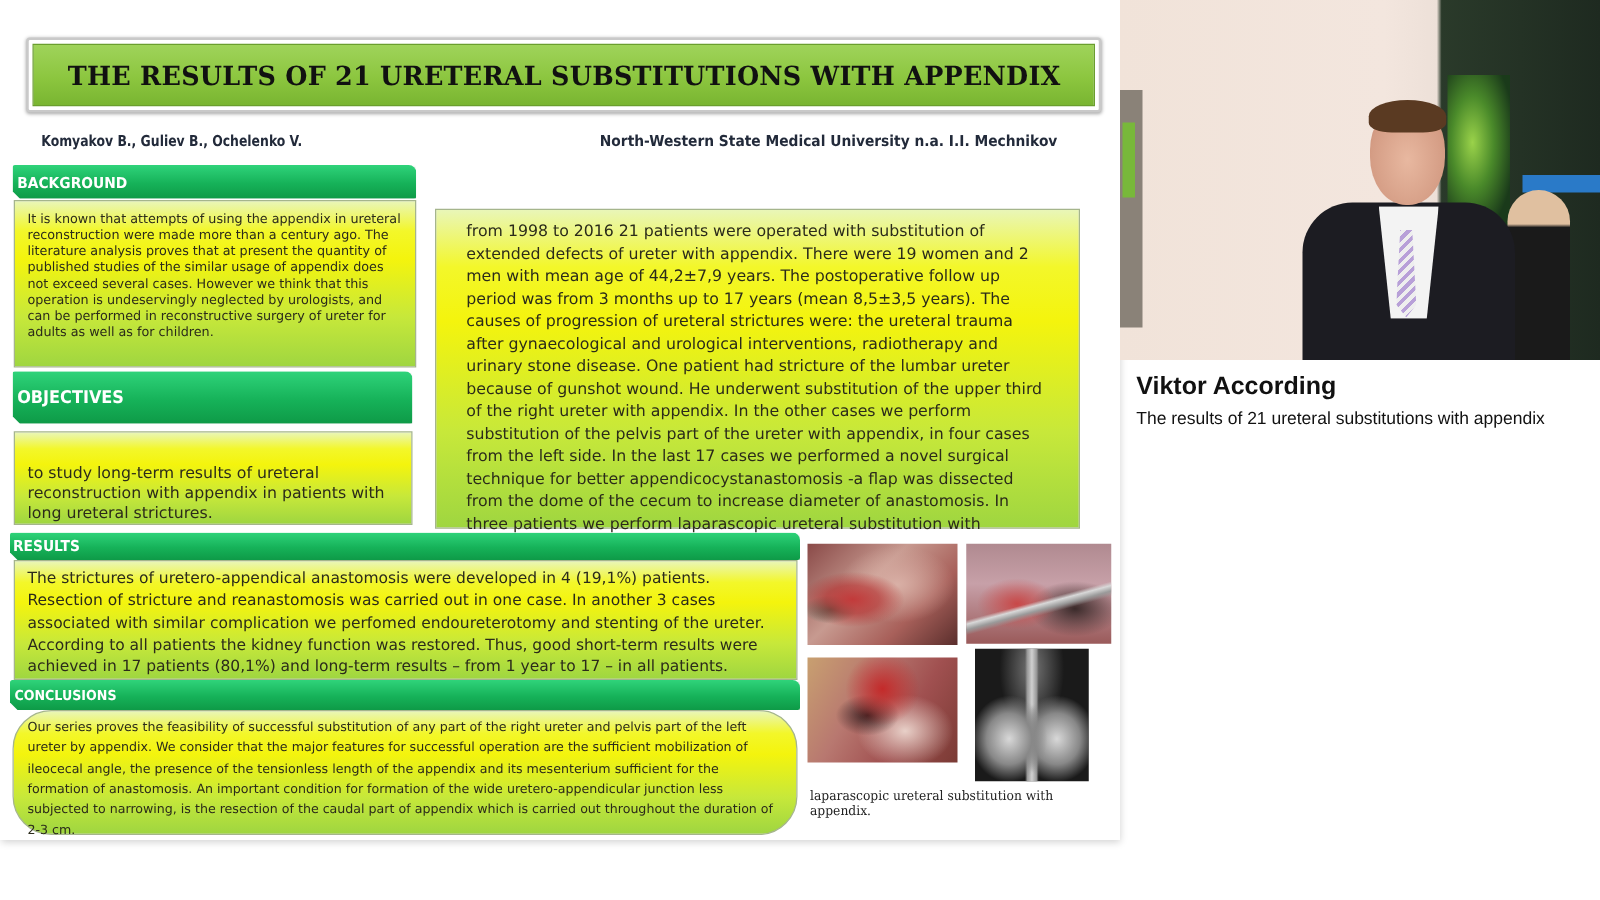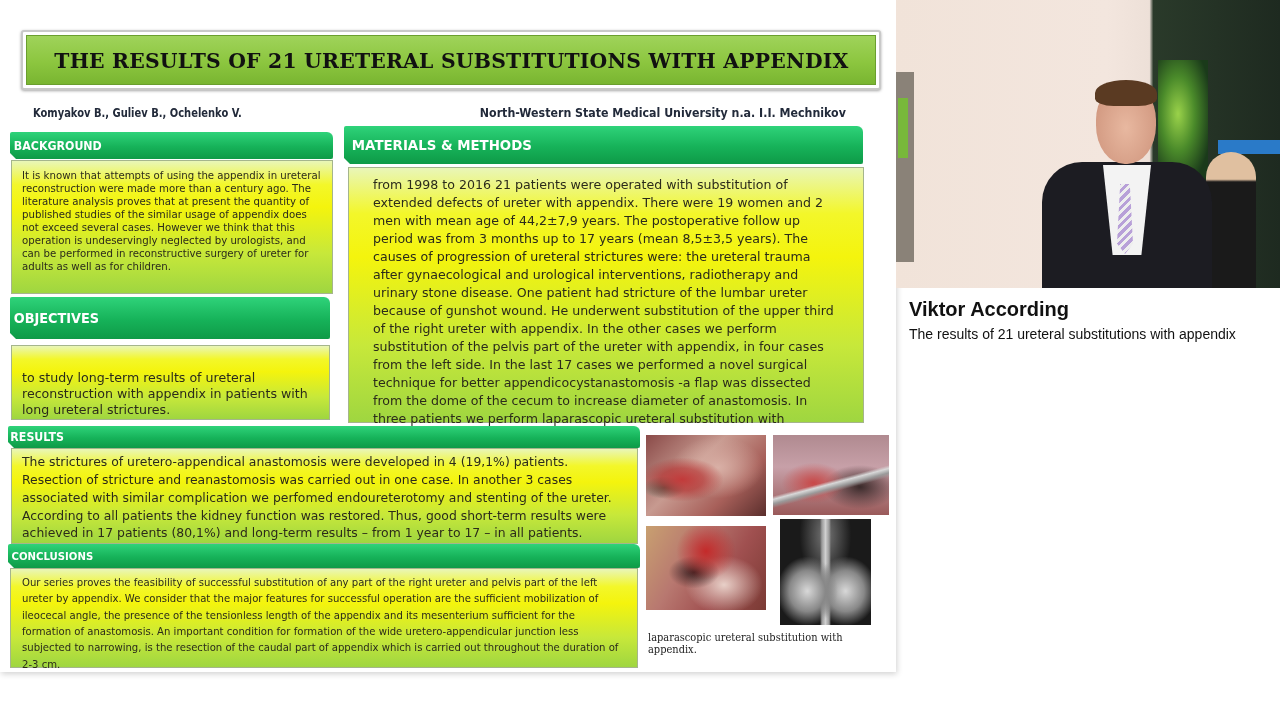--- a/index.html
+++ b/index.html
@@ -61,21 +61,21 @@
   .bg-body { left: 11px; top: 160px; width: 322px; height: 134px; padding: 8px 10px 16px 10px; font-size: 10.2px; }
   .obj-head { left: 10px; top: 297px; width: 320px; height: 42px; font-size: 14px; }
   .obj-body { left: 11px; top: 345px; width: 319px; height: 75px; padding: 24px 10px; font-size: 12.6px; }
   .mm-head { left: 344px; top: 126px; width: 519px; height: 38px; font-size: 14.5px; }
   .mm-body { left: 348px; top: 167px; width: 516px; height: 256px; padding: 8px 24px; font-size: 12.6px; }
   .mm-body p { line-height: 1.43; }
   .res-head { left: 8px; top: 426px; width: 632px; height: 22px; font-size: 12px; }
   .res-body { left: 11px; top: 448px; width: 627px; height: 96px; padding: 4px 10px; font-size: 12.4px; }
   .res-body p { line-height: 1.44; }
   .con-head { left: 8px; top: 544px; width: 632px; height: 24px; font-size: 11px; }
-  .con-body { left: 10px; top: 568px; width: 628px; height: 100px; padding: 6px 11px; font-size: 10.1px; }
+  .con-body { left: 10px; top: 568px; width: 628px; height: 100px; padding: 6px 11px; font-size: 10.1px; border-radius: 31px; }
   .con-body p { line-height: 1.62; }
 
   
   .photo { position: absolute; overflow: hidden; }
   .img1 { left: 646px; top: 435px; width: 120px; height: 81px;
     background:
       radial-gradient(ellipse at 30% 55%, #c23a3a 0%, rgba(180,40,40,0.6) 18%, transparent 35%),
       radial-gradient(ellipse at 60% 40%, #d9b0a6 0%, transparent 45%),
       radial-gradient(ellipse at 15% 65%, #4a6a5a 0%, transparent 15%),
       linear-gradient(135deg, #8a4a48 0%, #c79a90 40%, #a8605a 70%, #5a2e2c 100%); }
@@ -159,23 +159,20 @@
     <p>It is known that attempts of using the appendix in ureteral reconstruction were made more than a century ago. The literature analysis proves that at present the quantity of published studies of the similar usage of appendix does not exceed several cases. However we think that this operation is undeservingly neglected by urologists, and can be performed in reconstructive surgery of ureter for adults as well as for children.</p>
   </div>
 
   <div class="sec-head obj-head">
     <span>OBJECTIVES</span>
   </div>
   <div class="sec-body obj-body">
     <p>to study long-term results of ureteral reconstruction with appendix in patients with long ureteral strictures.</p>
   </div>
 
-  <div class="sec-head mm-head">
-    <span>MATERIALS &amp; METHODS</span>
-  </div>
   <div class="sec-body mm-body">
     <p>from 1998 to 2016 21 patients were operated with substitution of extended defects of ureter with appendix. There were 19 women and 2 men with mean age of 44,2±7,9 years. The postoperative follow up period was from 3 months up to 17 years (mean 8,5±3,5 years). The causes of progression of ureteral strictures were: the ureteral trauma after gynaecological and urological interventions, radiotherapy and urinary stone disease. One patient had stricture of the lumbar ureter because of gunshot wound. He underwent substitution of the upper third of the right ureter with appendix. In the other cases we perform substitution of the pelvis part of the ureter with appendix, in four cases from the left side.  In the last 17 cases we performed a novel surgical technique for better appendicocystanastomosis -a flap was dissected from the dome of the cecum to increase diameter of anastomosis. In three patients we perform laparascopic ureteral substitution with appendix.</p>
   </div>
 
   <div class="sec-head res-head">
     <span>RESULTS</span>
   </div>
   <div class="sec-body res-body">
     <p>The strictures of uretero-appendical anastomosis were developed in 4 (19,1%) patients. Resection of stricture and reanastomosis was carried out in one case. In another 3 cases associated with similar complication we perfomed endoureterotomy and stenting of the ureter. According to all patients the kidney function was restored. Thus, good short-term results were achieved in 17 patients (80,1%) and long-term results – from 1 year to 17 – in all patients.</p>
   </div>

